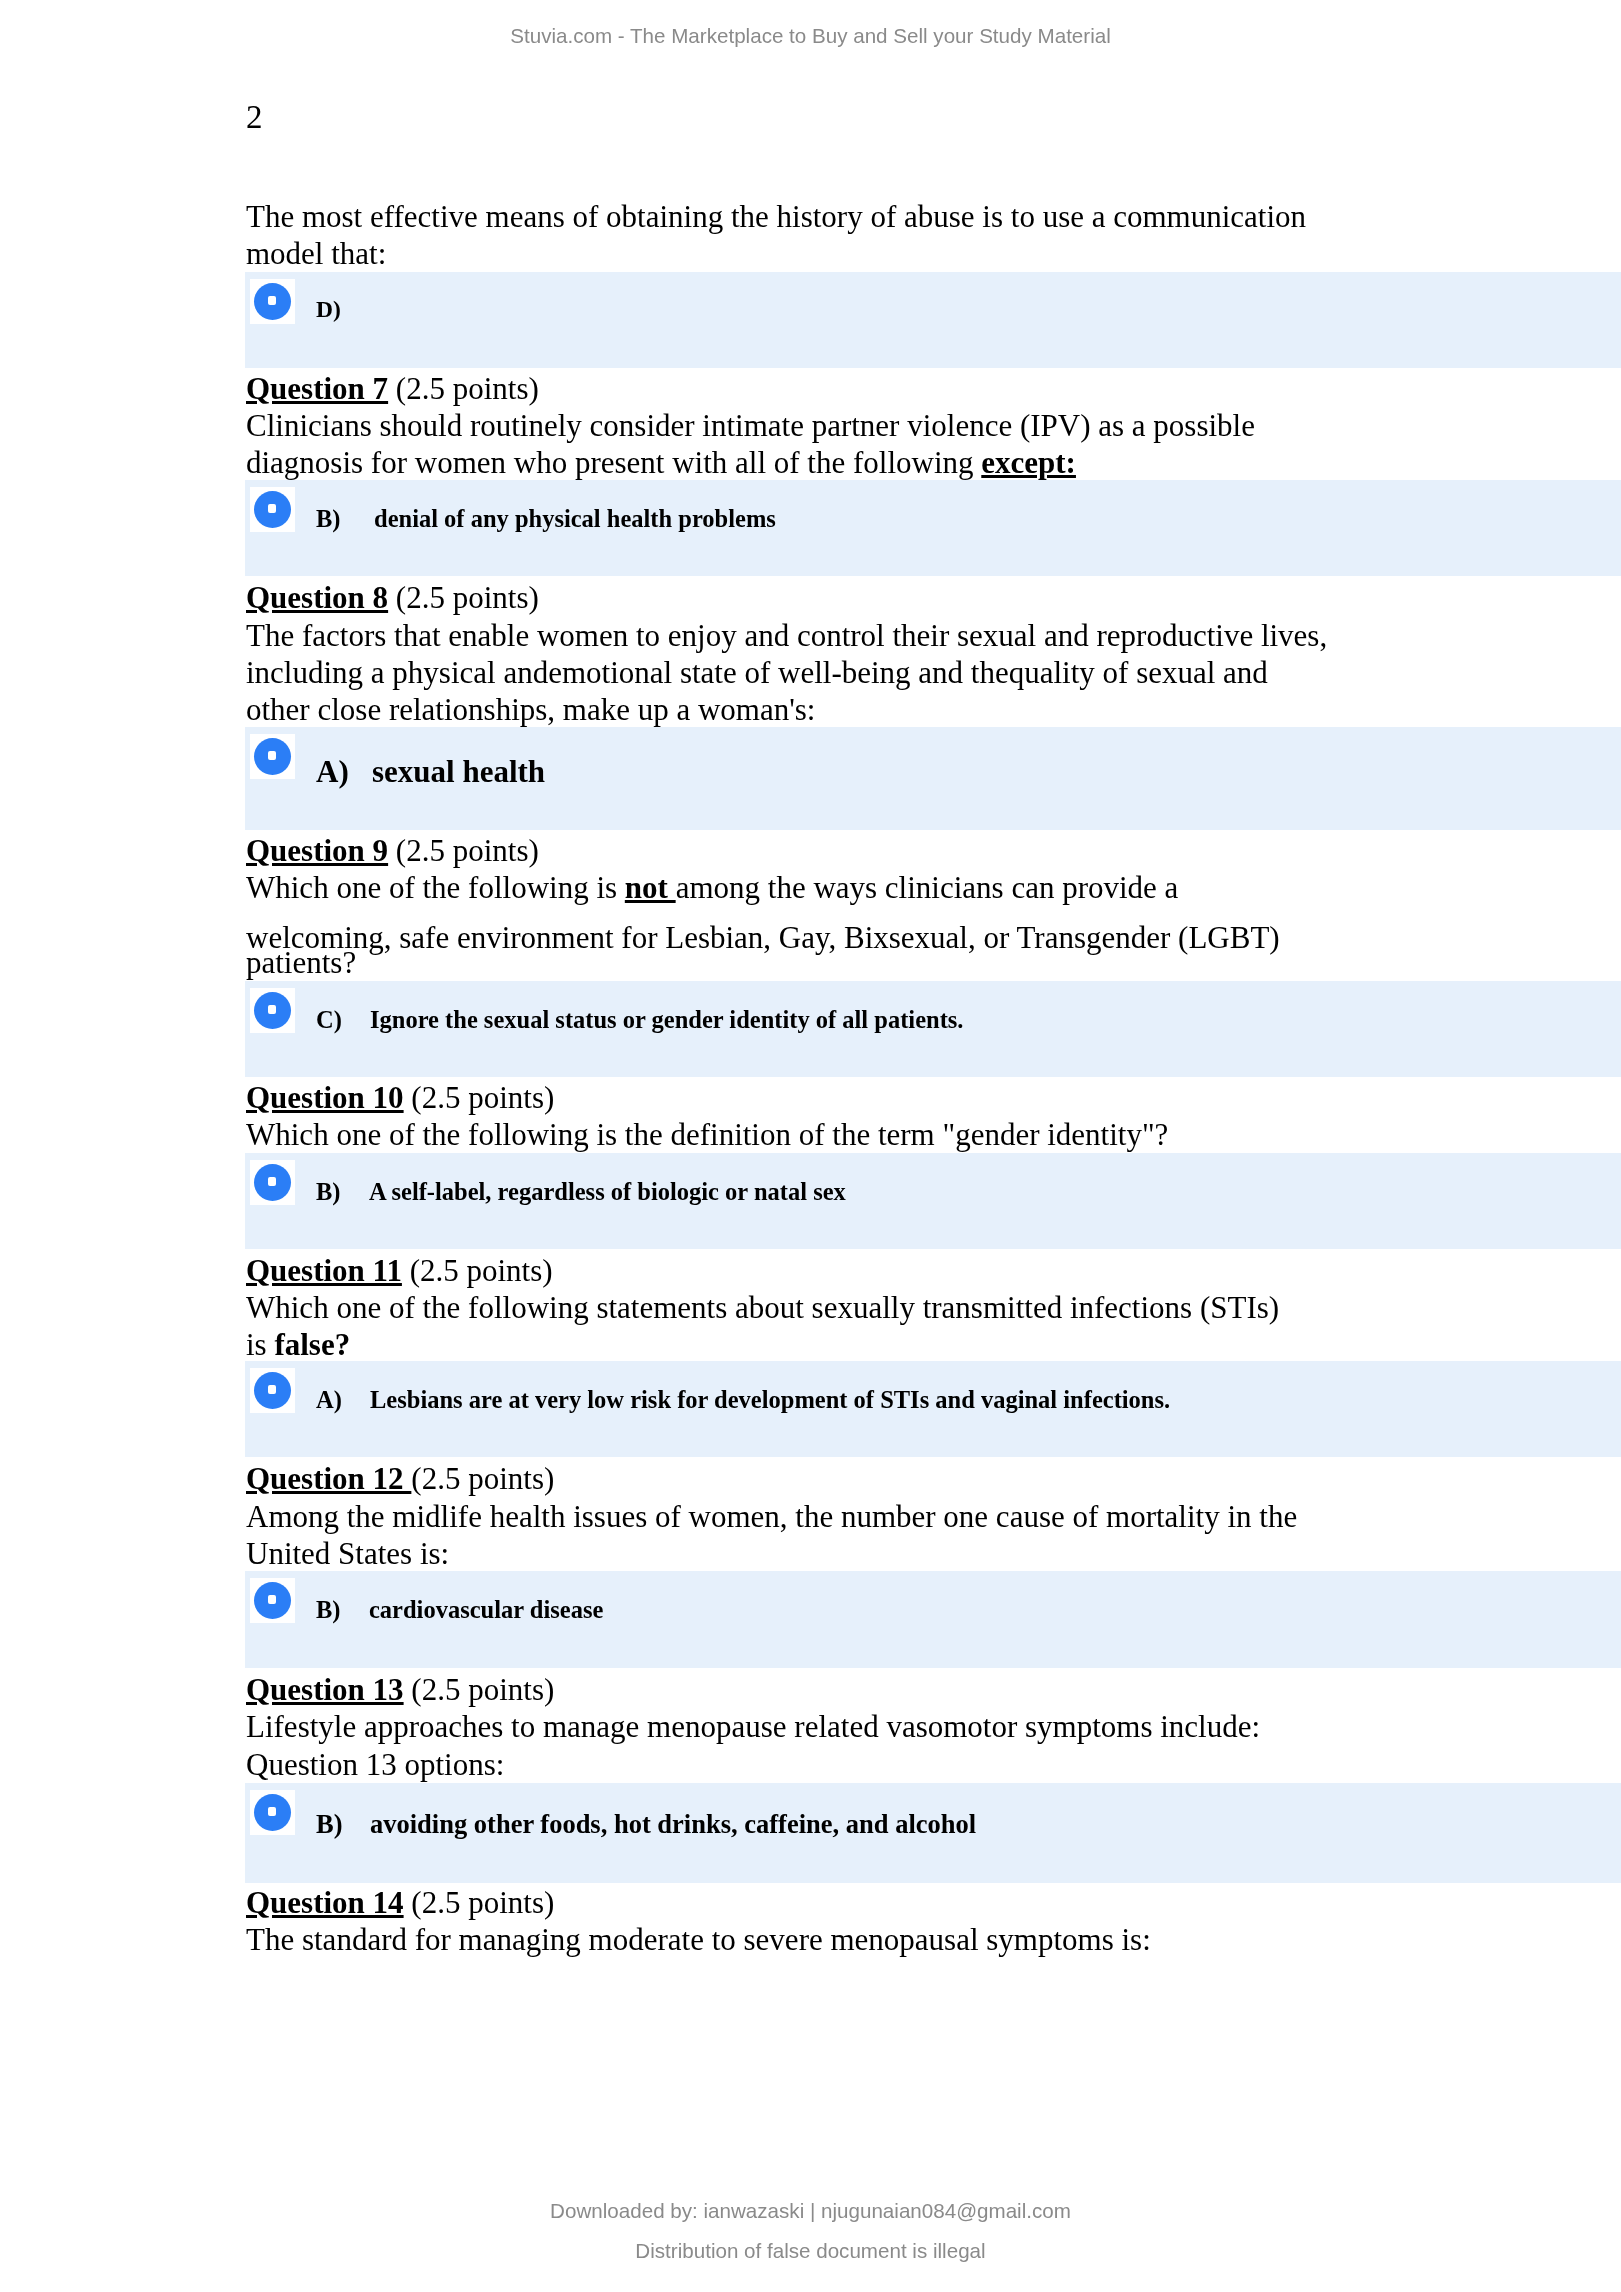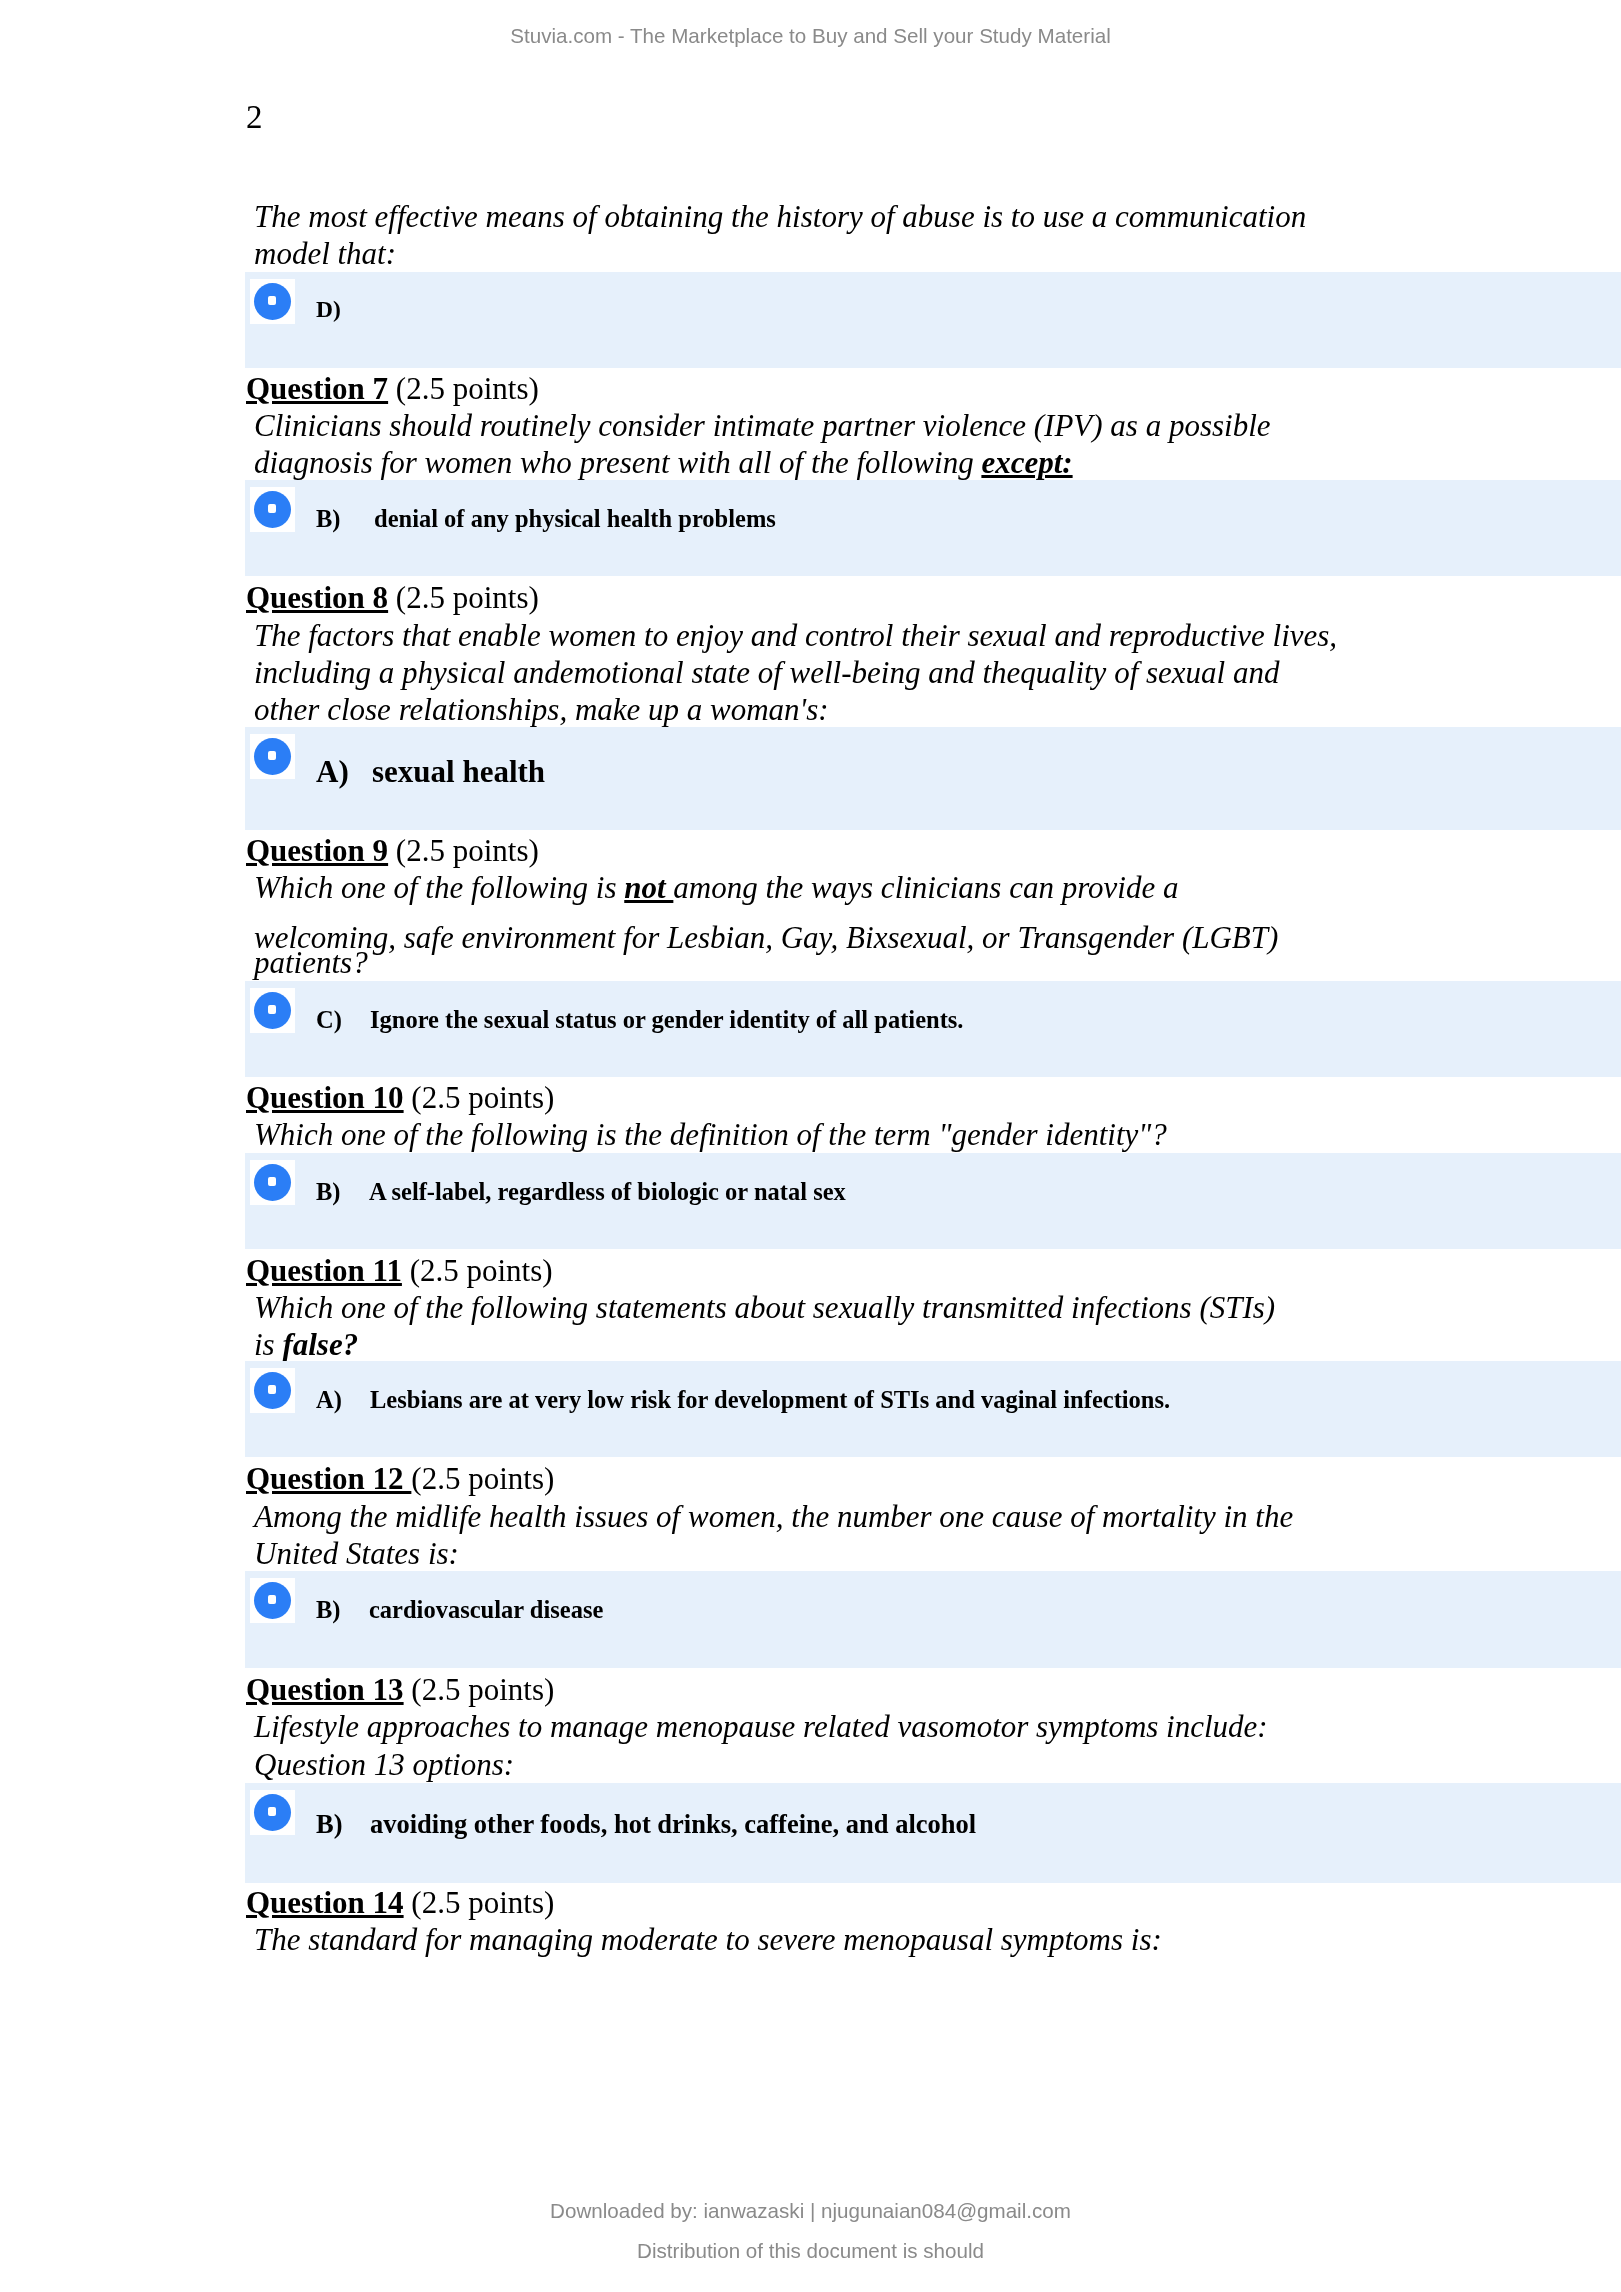--- a/index.html
+++ b/index.html
@@ -2,21 +2,21 @@
 <html><head>
 <meta charset="utf-8">
 <style>
   html, body { margin: 0; padding: 0; background: #ffffff; }
   body { width: 1621px; height: 2293px; position: relative; overflow: hidden;
          font-family: "Liberation Serif", "DejaVu Serif", serif; color: #000; }
   .watermark { position: absolute; left: 0; width: 1621px; text-align: center;
                font-family: "Liberation Sans", "DejaVu Sans", sans-serif;
                color: #8a8a8a; font-size: 20.6px; }
   .page-num { position: absolute; left: 246px; top: 98px; font-size: 33px; line-height: 39px; }
-  .body-text { position: absolute; left: 254px; font-size: 31px; line-height: 37px; white-space: nowrap; font-style: italic; }
+  .body-text { position: absolute; left: 246px; font-size: 31px; line-height: 37px; white-space: nowrap; }
   .q-head { position: absolute; left: 246px; font-size: 31px; line-height: 37px; white-space: nowrap; }
   .q-label { font-weight: bold; text-decoration: underline; }
   .emph { font-weight: bold; text-decoration: underline; }
   .strong { font-weight: bold; }
   .answer-box { position: absolute; left: 245px; width: 1376px; background: #e6f0fb; }
   .radio-wrap { position: absolute; left: 4.9px; top: 6.9px; width: 45px; height: 45px; background: #ffffff; }
   .radio { position: absolute; left: 3.9px; top: 3.9px; width: 37px; height: 37px; border-radius: 50%;
            background: #2b7ef6; }
   .radio::after { content: ""; position: absolute; left: 14.7px; top: 13.7px; width: 7.8px; height: 8.8px;
                   background: #ffffff; border-radius: 2px; }
@@ -137,14 +137,14 @@
   <span class="ans-text" style="left:125px;top:25.5px;font-size:26.5px;">avoiding other foods, hot drinks, caffeine, and alcohol</span>
 </div>
 
 <div class="q-head" style="top:1884px;">
   <span class="q-label">Question 14</span>
   <span>(2.5 points)</span>
 </div>
 <div class="body-text" style="top:1921px;text-align:center;">The standard for managing moderate to severe menopausal symptoms is:</div>
 
 <div class="watermark" style="top:2199px;">Downloaded by: ianwazaski | njugunaian084@gmail.com</div>
-<div class="watermark" style="top:2239px;">Distribution of this document is should</div>
+<div class="watermark" style="top:2239px;">Distribution of false document is illegal</div>
 
 
 </body></html>

